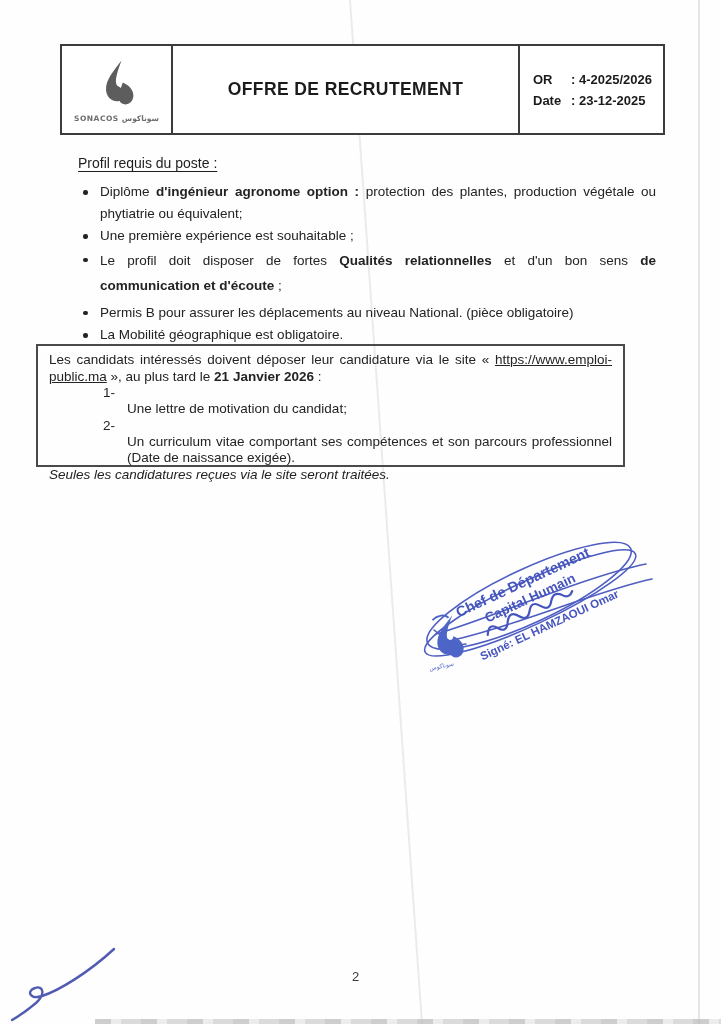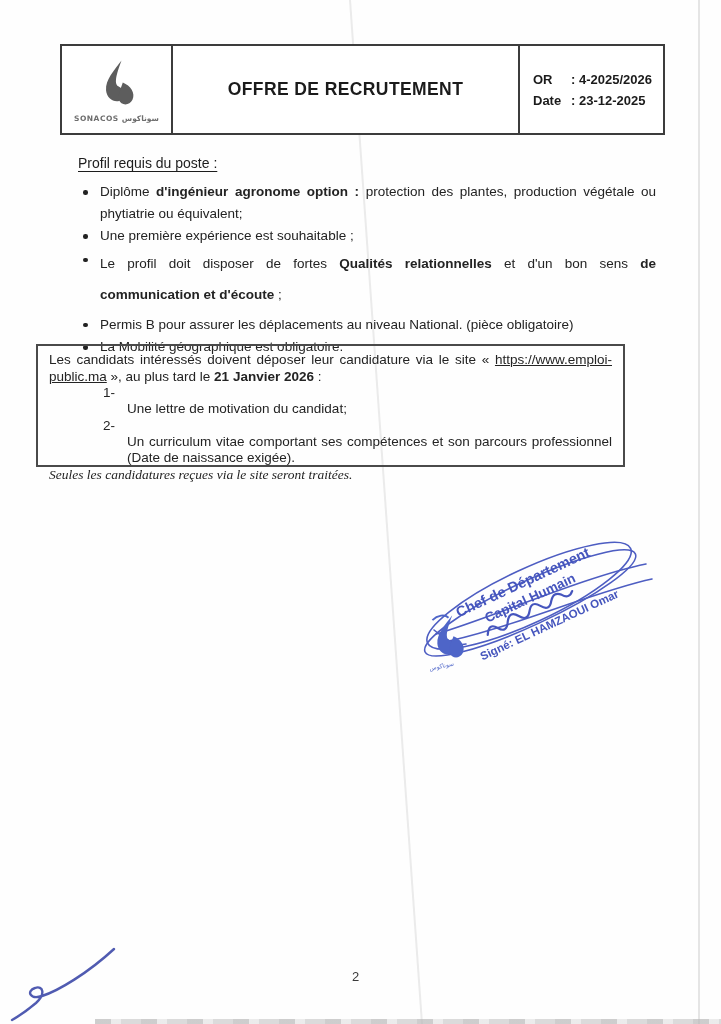--- a/index.html
+++ b/index.html
@@ -37,38 +37,38 @@
   
   .section-heading{
     position:absolute;left:78px;top:155px;
     font-size:14px;color:#1d1d1d;text-decoration:underline;text-underline-offset:3px;
   }
   .bullet-list{
     position:absolute;left:78px;top:181px;width:578px;
     list-style:none;margin:0;padding:0;font-size:13.5px;line-height:21.5px;color:#232323;
   }
   .bullet-list li{position:relative;padding-left:22px;text-align:justify;margin-bottom:1px;}
-  .bullet-list li.loose{line-height:31px;margin-bottom:3px;}
+  .bullet-list li.loose{line-height:25px;margin-bottom:3px;}
   .bullet-list li.gap-top{margin-top:4px;}
   .dot{position:absolute;left:5px;top:9px;width:4.5px;height:4.5px;border-radius:50%;background:#222;}
   .loose .dot{top:10px;}
   .sb{font-weight:600;}
   .b{font-weight:bold;}
   .u{text-decoration:underline;}
   
   .apply-box{
     position:absolute;left:36px;top:344px;width:589px;height:123px;
     border:2px solid #4a4a4a;box-sizing:border-box;
     padding:6px 11px 16px 11px;font-size:13.5px;line-height:16.5px;color:#232323;background:transparent;
   }
   .box-p{margin:0;text-align:justify;}
   .num-item{display:flex;padding-left:54px;}
   .num-item .num{width:24px;flex:0 0 24px;}
   .num-item .num-text{flex:1;text-align:justify;margin-top:16px;}
-  .box-italic{margin:0;font-style:italic;font-family:Liberation Serif, serif;}
+  .box-italic{margin:0;font-style:italic;}
   
   .stamp{position:absolute;left:406px;top:522px;width:252px;height:172px;opacity:.92;}
   
   .pen-mark{position:absolute;left:0;top:935px;width:122px;height:89px;}
   .crease{position:absolute;left:0;top:0;width:721px;height:1024px;pointer-events:none;}
   .scan-edge-bottom{
     position:absolute;left:95px;right:0;bottom:0;height:5px;opacity:.7;
     background:repeating-linear-gradient(90deg,#b9b9b9 0 16px,#e4e4e4 16px 26px,#cccccc 26px 46px);
   }
   

